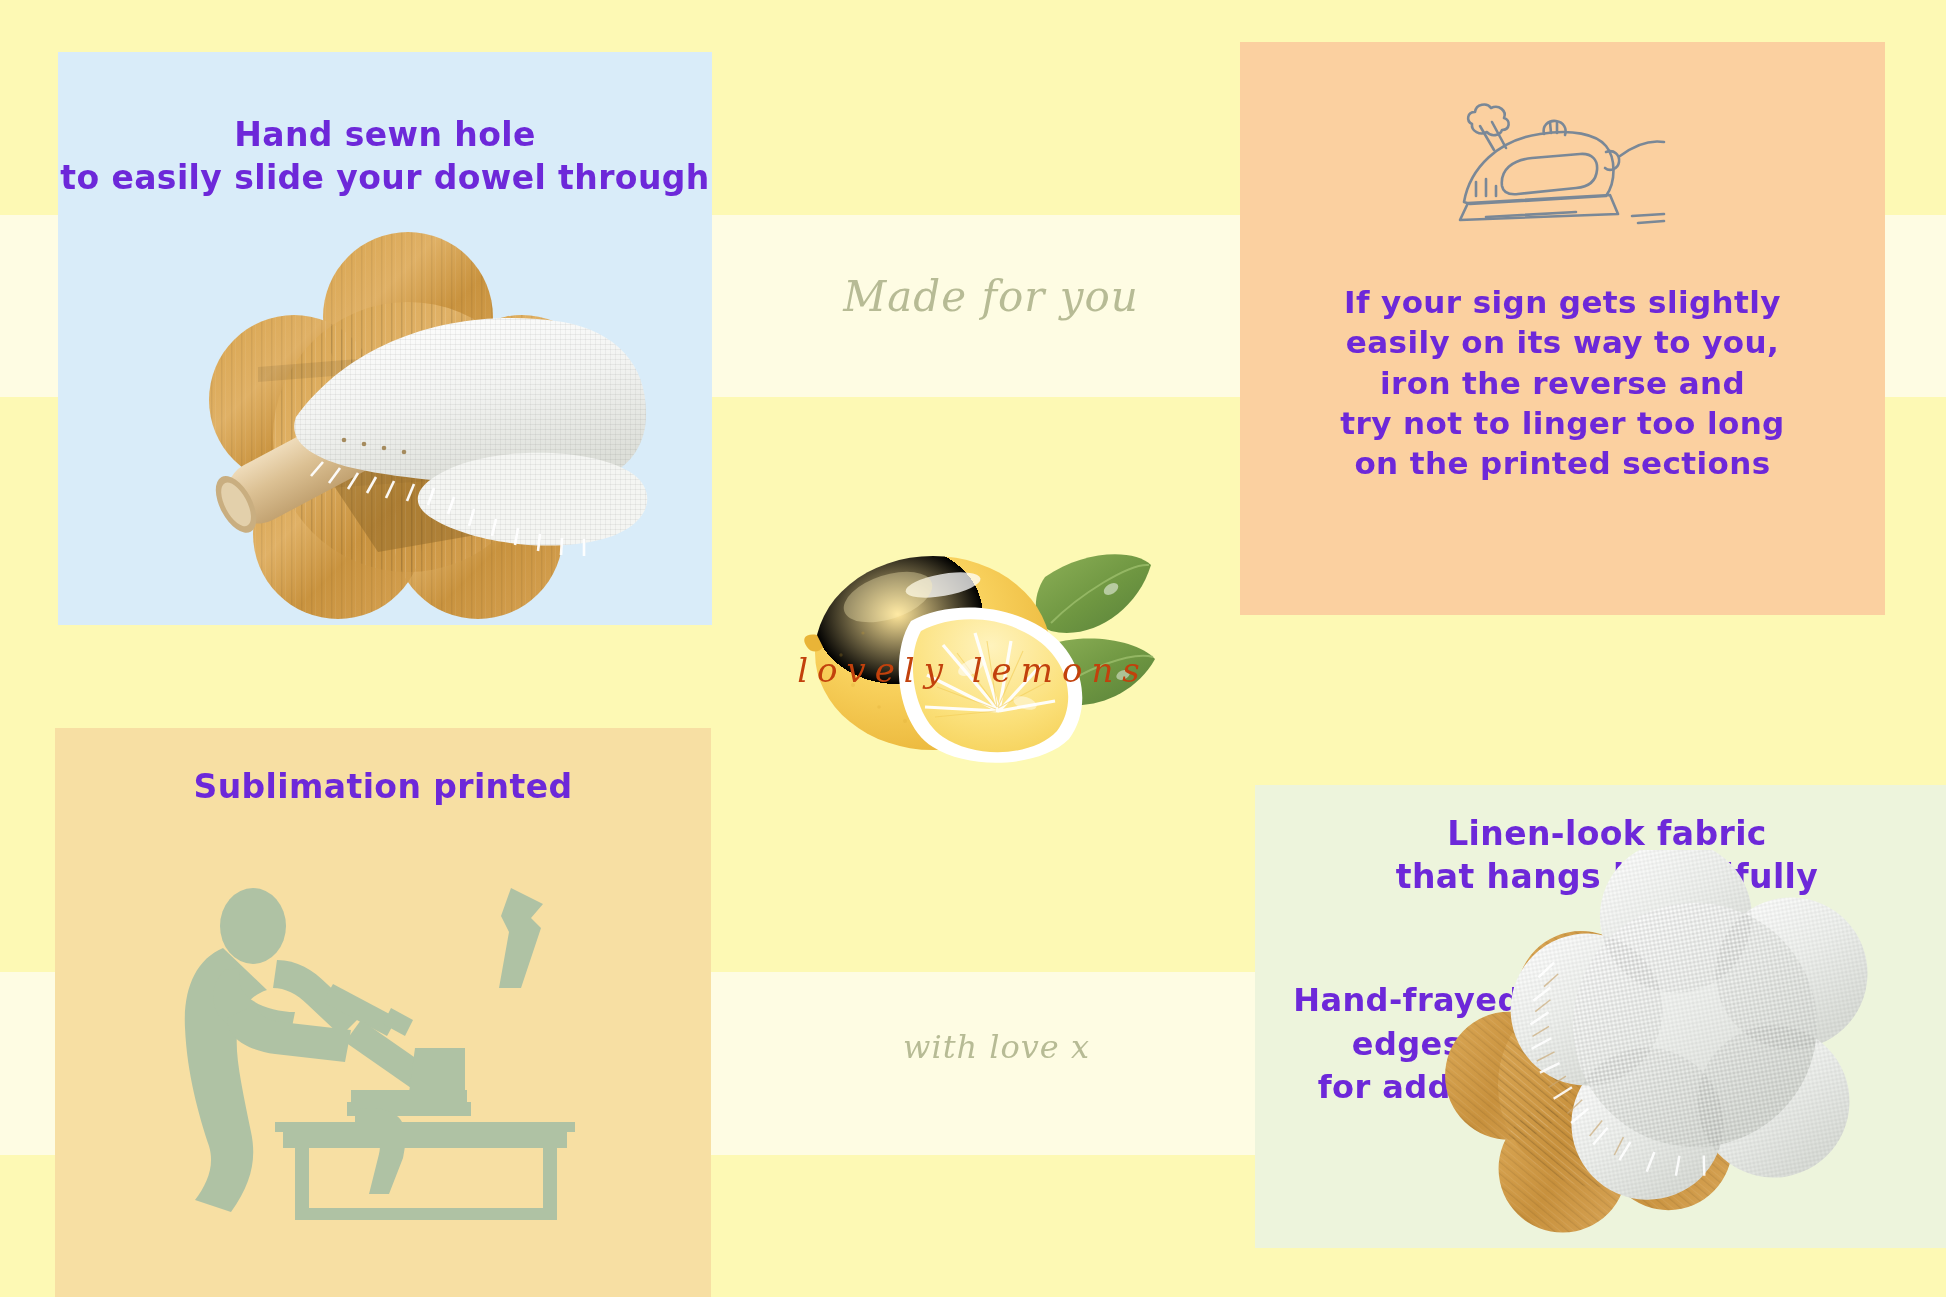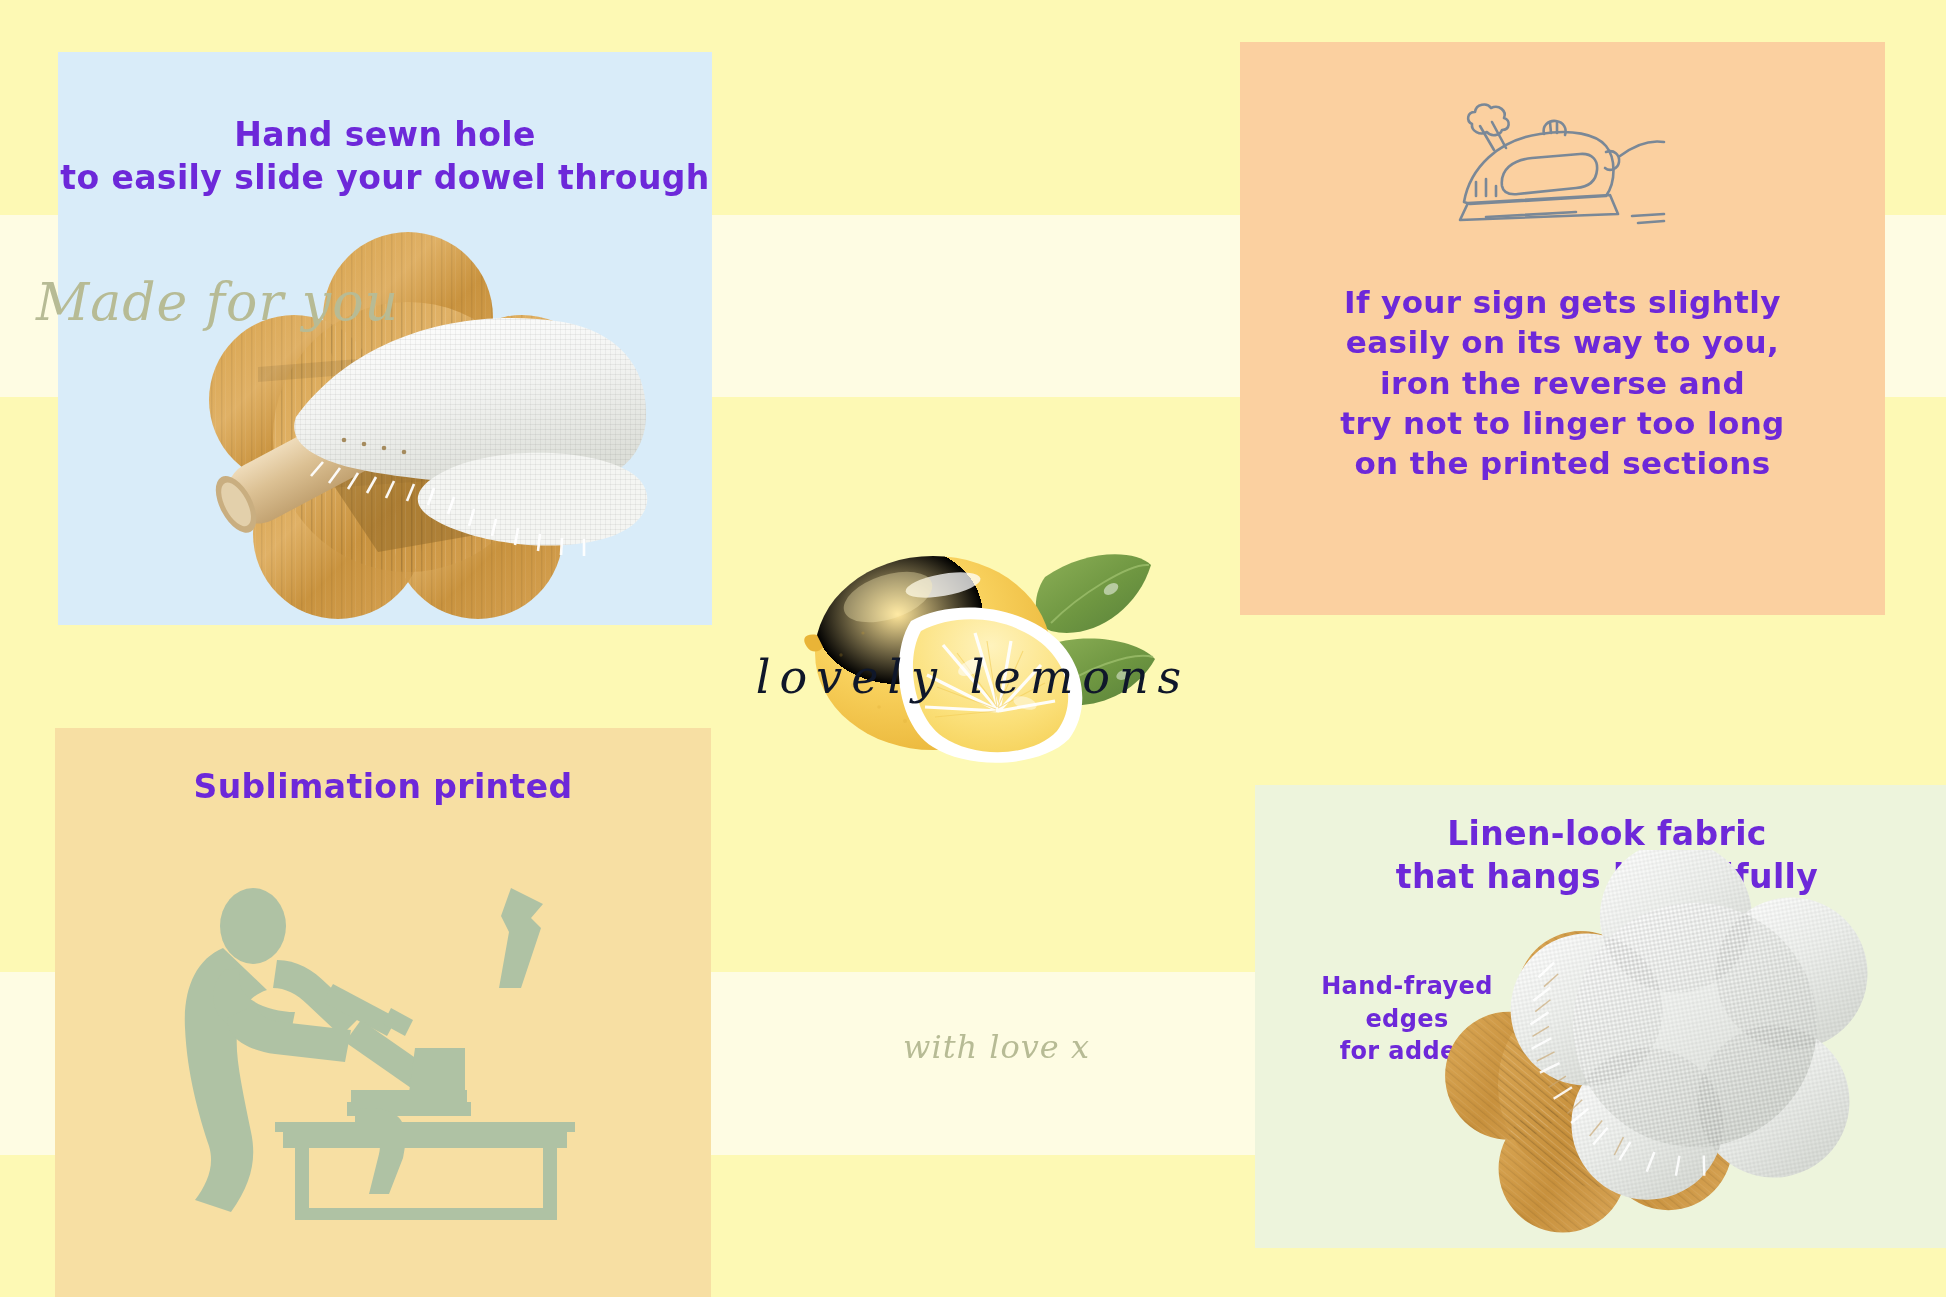--- a/index.html
+++ b/index.html
@@ -44,44 +44,44 @@
   .panel-ironing .caption{
     position:absolute;left:0;right:0;top:240px;
   }
   .panel-sublimation .caption{
     position:absolute;left:0;right:0;top:38px;
   }
   .panel-linen .caption-top{
     position:absolute;left:0;right:0;top:28px;
   }
   .panel-linen .caption-side{
-    position:absolute;left:12px;top:185px;width:280px;
-    line-height:1.36;font-size:24px;
+    position:absolute;left:12px;top:194px;width:280px;
+    line-height:1.36;font-size:32px;
   }
 
   
   .script{
     position:absolute;
     font-family:"DejaVu Serif", serif;
     font-style:italic;
     color:#B7BB95;
     font-weight:400;
     white-space:nowrap;
   }
-  .script-made{left:0;right:0;top:272px;font-size:52px;letter-spacing:1px;padding-left:36px;}
+  .script-made{left:0;right:0;top:272px;text-align:center;font-size:42px;letter-spacing:1px;padding-left:36px;}
   .script-love{left:0;right:0;top:1028px;text-align:center;font-size:32px;letter-spacing:1px;margin-left:47px;}
 
   .brand-script{
     position:absolute;left:0;right:0;top:650px;
     text-align:center;
     font-family:"DejaVu Serif", serif;
     font-style:italic;
-    font-size:46px;
+    font-size:34px;
     letter-spacing:9px;
-    color:#0f172a;
+    color:#c2410c;
     z-index:6;
     white-space:nowrap;
   }
 
   
   .lemon-art{position:absolute;left:793px;top:535px;width:400px;height:235px;z-index:4;}
 
   
   .photo-dowel{
     position:absolute;left:110px;top:160px;width:480px;height:430px;

